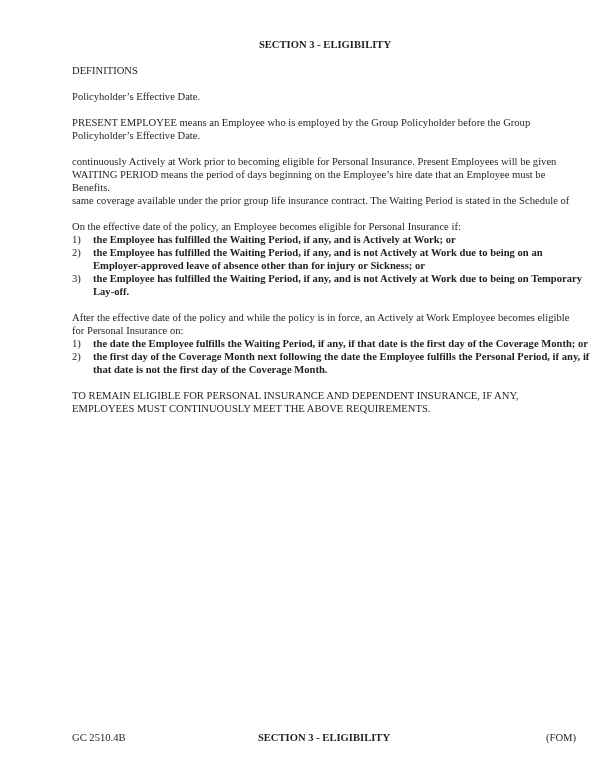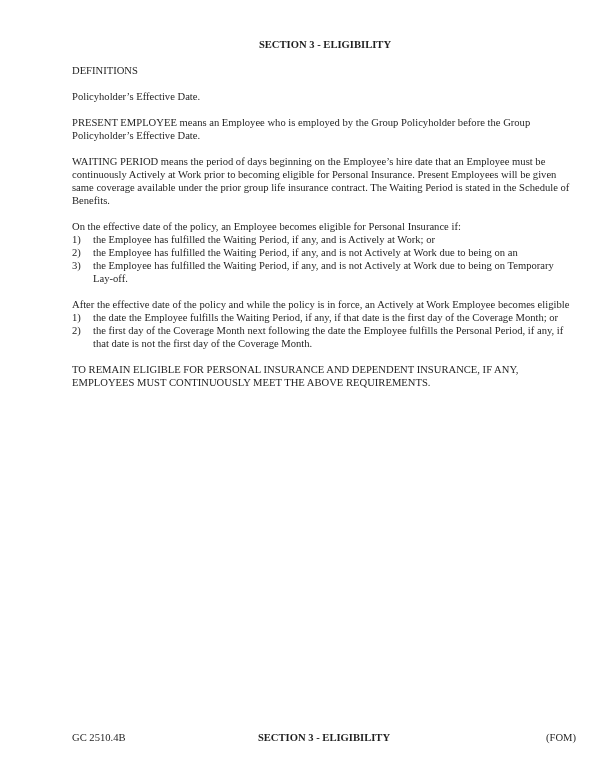--- a/index.html
+++ b/index.html
@@ -48,20 +48,21 @@
   .item {
     display: flex;
     align-items: flex-start;
   }
   .num {
     flex: 0 0 21px;
     width: 21px;
   }
   .itext {
     flex: 1 1 auto;
+    font-weight: bold;
   }
   .footer {
     position: absolute;
     left: 0;
     right: 0;
     top: 731px;
     padding: 0 44px 0 52px;
     display: flex;
     align-items: flex-end;
   }
@@ -94,51 +95,53 @@
         <div class="line">DEFINITIONS</div>
       </div>
       <div class="block">
         <div class="line">Policyholder’s Effective Date.</div>
       </div>
       <div class="block">
         <div class="line">PRESENT EMPLOYEE means an Employee who is employed by the Group Policyholder before the Group</div>
         <div class="line">Policyholder’s Effective Date.</div>
       </div>
       <div class="block">
+        <div class="line">continuously Actively at Work prior to becoming eligible for Personal Insurance. Present Employees will be given</div>
         <div class="line">WAITING PERIOD means the period of days beginning on the Employee’s hire date that an Employee must be</div>
-        <div class="line">continuously Actively at Work prior to becoming eligible for Personal Insurance. Present Employees will be given</div>
+        <div class="line">Benefits.</div>
         <div class="line">same coverage available under the prior group life insurance contract. The Waiting Period is stated in the Schedule of</div>
-        <div class="line">Benefits.</div>
       </div>
       <div class="block tight">
         <div class="line">On the effective date of the policy, an Employee becomes eligible for Personal Insurance if:</div>
       </div>
       <div class="block">
         <div class="item">
           <span class="num">1)</span>
           <div class="itext">
             <div class="line">the Employee has fulfilled the Waiting Period, if any, and is Actively at Work; or</div>
           </div>
         </div>
         <div class="item">
           <span class="num">2)</span>
           <div class="itext">
             <div class="line">the Employee has fulfilled the Waiting Period, if any, and is not Actively at Work due to being on an</div>
+            <div class="line">Employer-approved leave of absence other than for injury or Sickness; or</div>
           </div>
         </div>
         <div class="item">
           <span class="num">3)</span>
           <div class="itext">
             <div class="line">the Employee has fulfilled the Waiting Period, if any, and is not Actively at Work due to being on Temporary</div>
             <div class="line">Lay-off.</div>
           </div>
         </div>
       </div>
       <div class="block tight">
         <div class="line">After the effective date of the policy and while the policy is in force, an Actively at Work Employee becomes eligible</div>
+        <div class="line">for Personal Insurance on:</div>
       </div>
       <div class="block">
         <div class="item">
           <span class="num">1)</span>
           <div class="itext">
             <div class="line">the date the Employee fulfills the Waiting Period, if any, if that date is the first day of the Coverage Month; or</div>
           </div>
         </div>
         <div class="item">
           <span class="num">2)</span>

